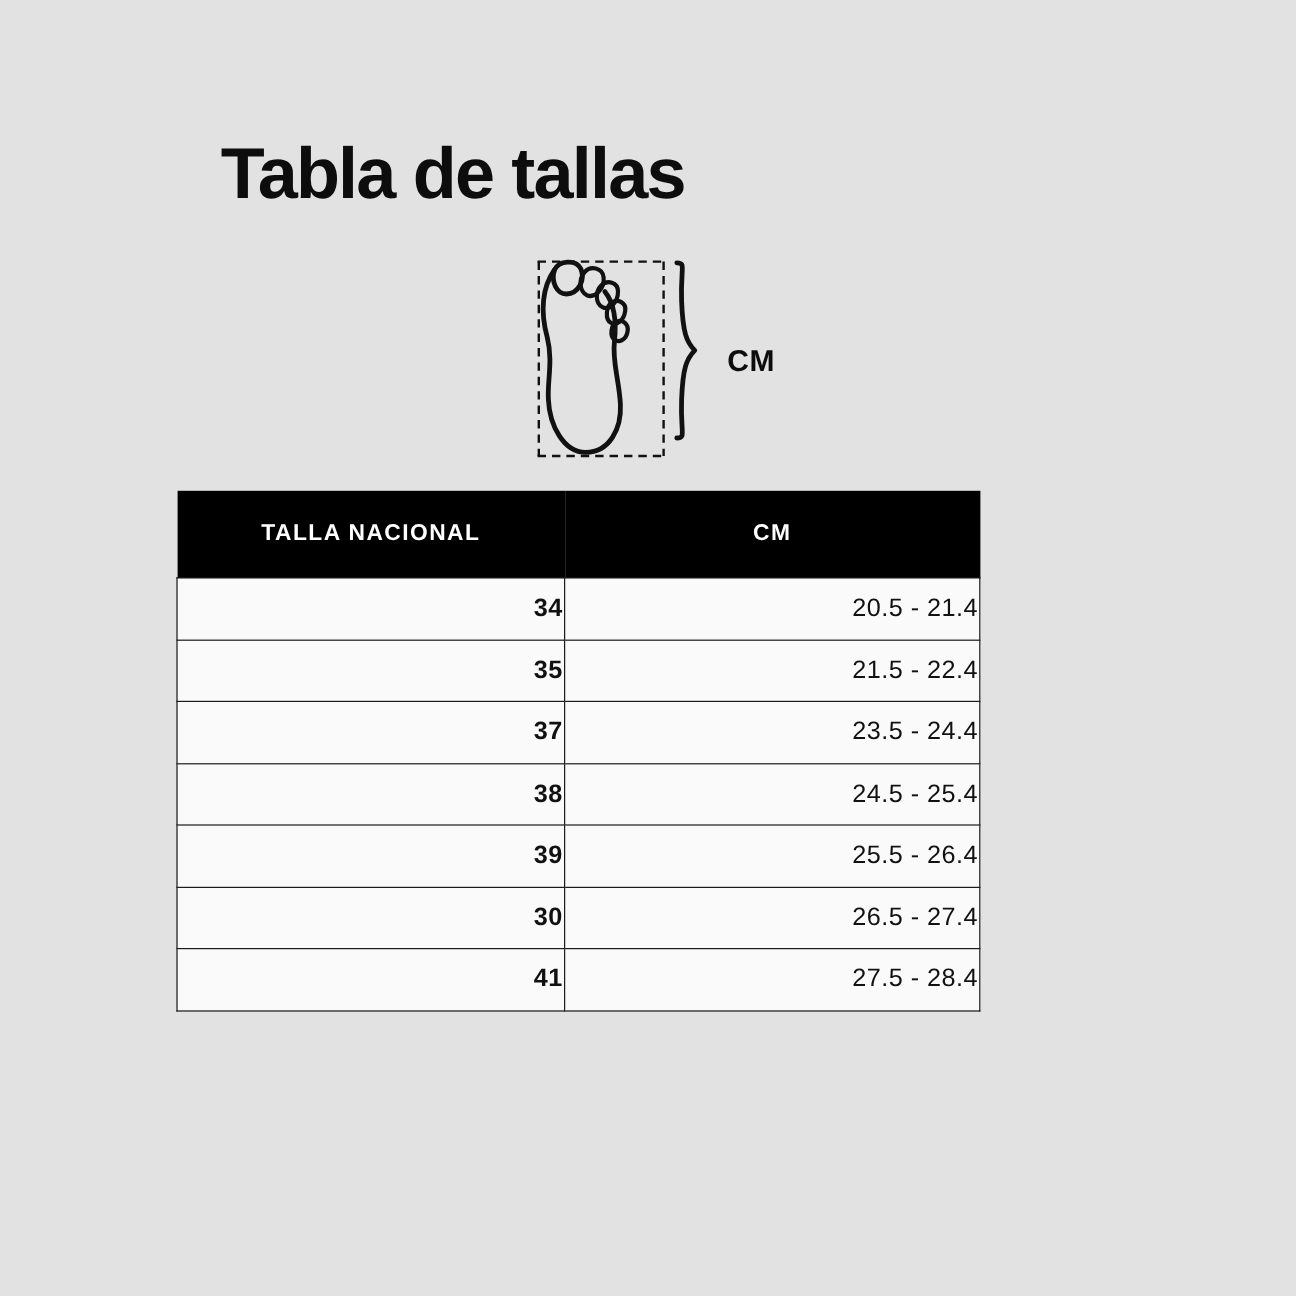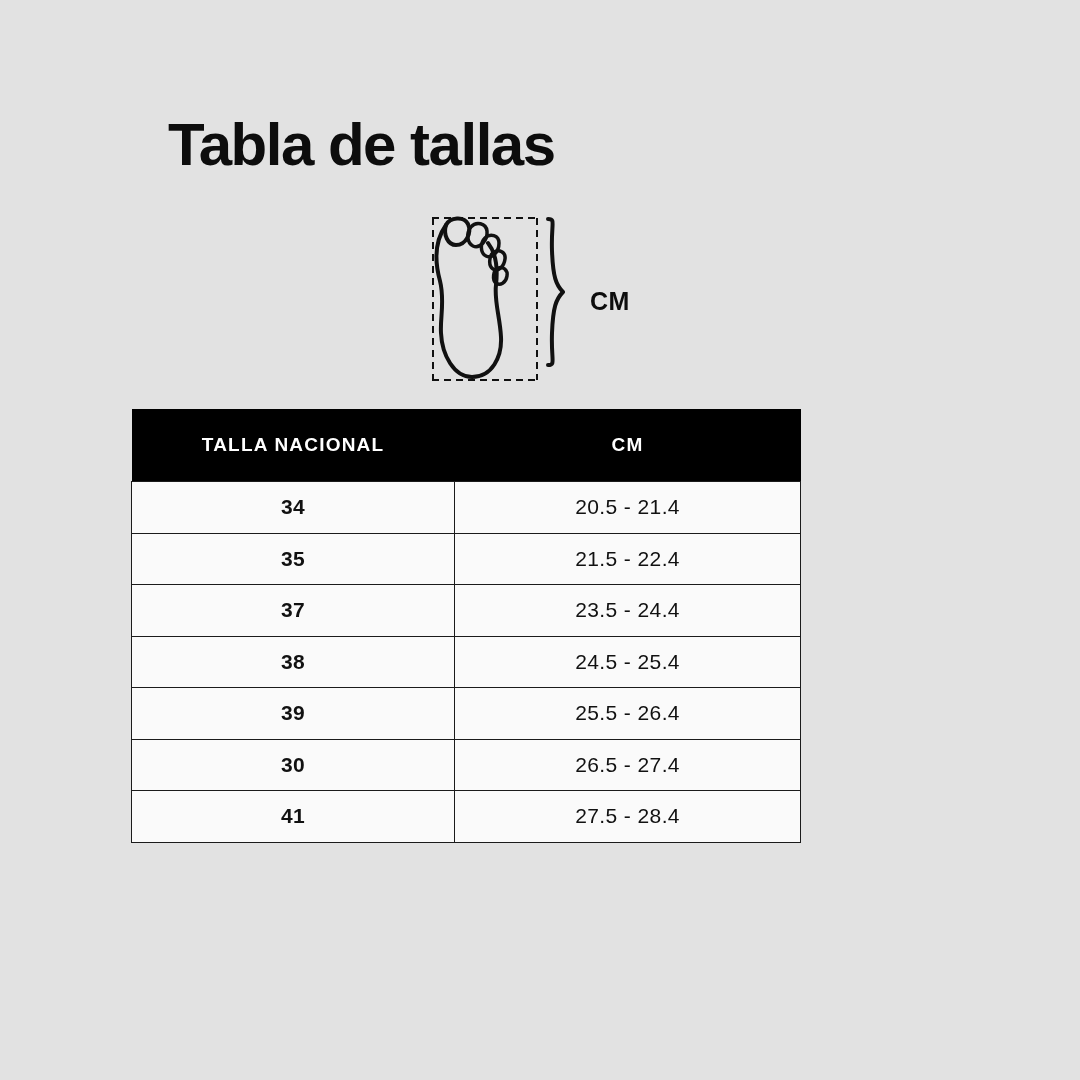--- a/index.html
+++ b/index.html
@@ -12,20 +12,21 @@
     background: #e2e2e2;
     font-family: "Liberation Sans", sans-serif;
     color: #101010;
     overflow: hidden;
     position: relative;
   }
 
   .page {
     position: absolute;
     inset: 0;
+    margin-left: 16px;
   }
 
   .title {
     position: absolute;
     left: 168px;
     top: 112px;
     font-size: 60px;
     font-weight: bold;
     letter-spacing: -1.5px;
     color: #0d0d0d;
@@ -74,21 +75,21 @@
     height: 70px;
     text-align: center;
     border: none;
   }
   table.size-table th.col-left {
     width: 48%;
   }
   table.size-table td {
     background: #fafafa;
     height: 48.5px;
-    text-align: center;
+    text-align: right;
     border: 1px solid #1b1b1b;
     font-size: 21px;
     color: #111111;
   }
   table.size-table td.size-cell {
     font-weight: bold;
     letter-spacing: 0.5px;
   }
   table.size-table td.cm-cell {
     font-weight: normal;

